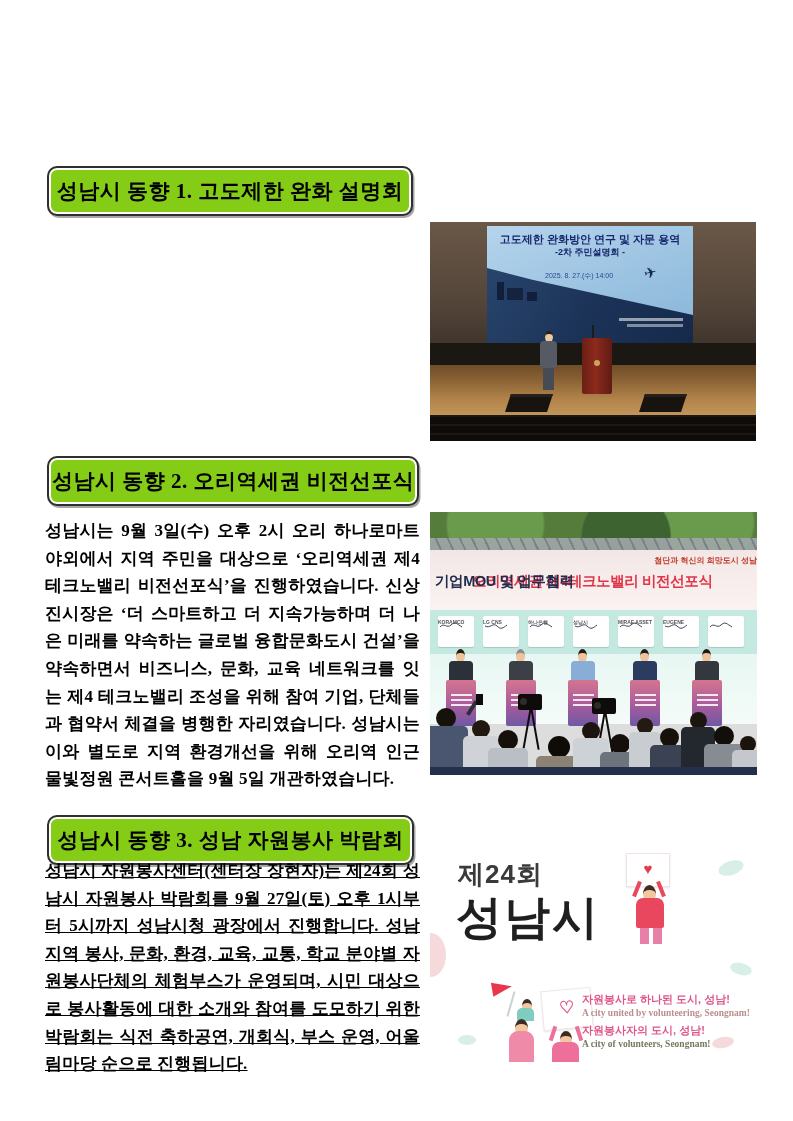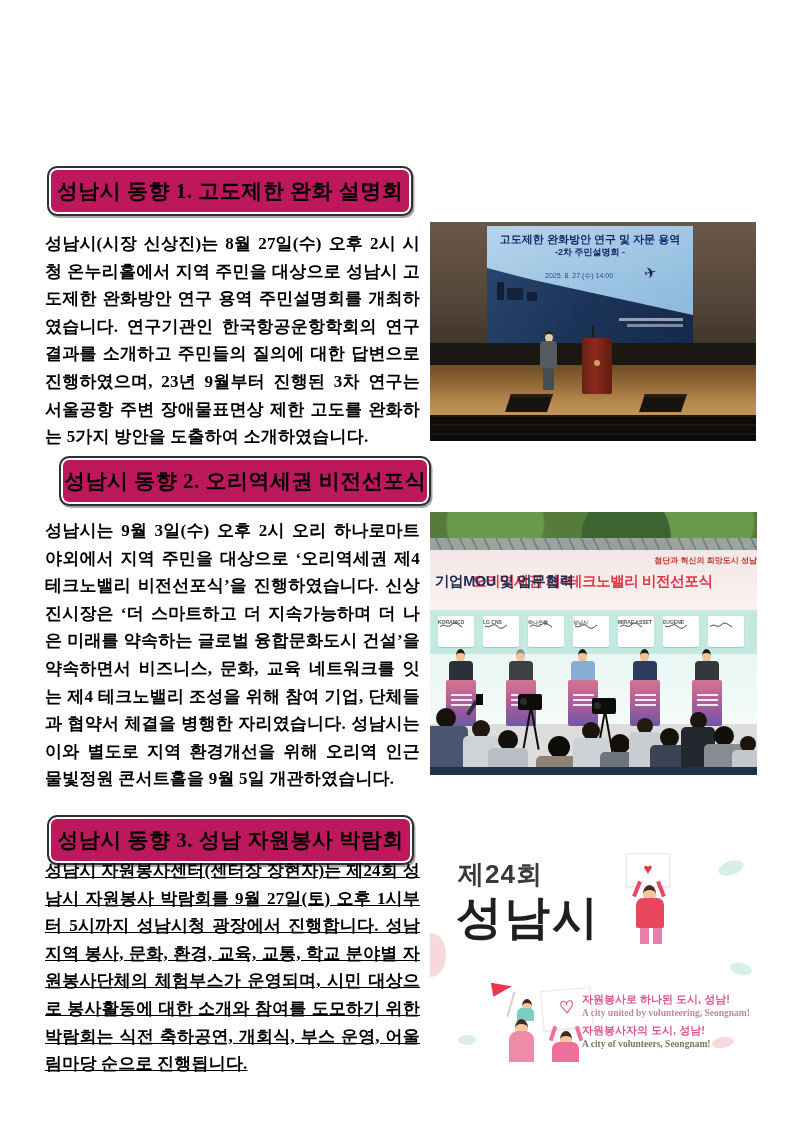--- a/index.html
+++ b/index.html
@@ -1,20 +1,20 @@
 <!DOCTYPE html>
 <html><head>
 <meta charset="utf-8">
 <style>
   html,body{margin:0;padding:0;background:#fff;}
   .page{position:relative;width:793px;height:1121px;background:#ffffff;overflow:hidden;
         font-family:"Liberation Serif",serif;}
 
   
-  .h-box{position:absolute;height:46px;background:#be185d;border:2px solid #2f2f2f;border-radius:10px;
+  .h-box{position:absolute;height:46px;background:#84cc16;border:2px solid #2f2f2f;border-radius:10px;
          box-shadow:inset 0 0 0 2px #ffffff,1.5px 2px 0 rgba(0,0,0,.35);
          display:flex;align-items:center;justify-content:center;}
   .h-box span{font-size:21px;font-weight:bold;color:#000;white-space:nowrap;letter-spacing:.5px;}
 
   
   .para{position:absolute;width:375px;font-size:17px;line-height:27.6px;font-weight:600;color:#000;
         text-align:justify;word-break:break-all;letter-spacing:.2px;}
 
   .photo{position:absolute;overflow:hidden;background:#ddd;}
   .photo *{position:absolute;}
@@ -124,21 +124,20 @@
   .ps-tag .en1{color:#bb8d8d;} .ps-tag .en2{color:#75795e;}
 </style>
 </head>
 <body>
 
 <div class="page">
 
   <div class="h-box" style="left:47px;top:166px;width:362px;">
     <span>성남시 동향 1. 고도제한 완화 설명회</span>
   </div>
-  <div class="para" style="left:45px;top:230px;">성남시(시장 신상진)는 8월 27일(수) 오후 2시 시청 온누리홀에서 지역 주민을 대상으로 성남시 고도제한 완화방안 연구 용역 주민설명회를 개최하였습니다. 연구기관인 한국항공운항학회의 연구 결과를 소개하고 주민들의 질의에 대한 답변으로 진행하였으며, 23년 9월부터 진행된 3차 연구는 서울공항 주변 장애물표면상 제한 고도를 완화하는 5가지 방안을 도출하여 소개하였습니다.</div>
 
   <div class="photo" style="left:430px;top:222px;width:326px;height:219px;">
     <div class="p1-wall"></div>
     <div class="p1-band"></div>
     <div class="p1-floor"></div>
     <div class="p1-front"></div>
     <div class="p1-screen">
       <div class="p1-sdark"></div>
       <div class="p1-bldg1"></div>
       <div class="p1-bldg2"></div>
@@ -153,21 +152,21 @@
     <div class="p1-mic"></div>
     <div class="p1-podium"></div>
     <div class="p1-emblem"></div>
     <div class="p1-head"></div>
     <div class="p1-torso"></div>
     <div class="p1-legs"></div>
     <div class="p1-mon" style="left:78px;top:172px;"></div>
     <div class="p1-mon" style="left:212px;top:172px;"></div>
   </div>
 
-  <div class="h-box" style="left:47px;top:456px;width:368px;margin-left:12px;">
+  <div class="h-box" style="left:47px;top:456px;width:368px;">
     <span>성남시 동향 2. 오리역세권 비전선포식</span>
   </div>
   <div class="para" style="left:45px;top:517px;">성남시는 9월 3일(수) 오후 2시 오리 하나로마트 야외에서 지역 주민을 대상으로 ‘오리역세권 제4테크노밸리 비전선포식’을 진행하였습니다. 신상진시장은 ‘더 스마트하고 더 지속가능하며 더 나은 미래를 약속하는 글로벌 융합문화도시 건설’을 약속하면서 비즈니스, 문화, 교육 네트워크를 잇는 제4 테크노밸리 조성을 위해 참여 기업, 단체들과 협약서 체결을 병행한 자리였습니다. 성남시는 이와 별도로 지역 환경개선을 위해 오리역 인근 물빛정원 콘서트홀을 9월 5일 개관하였습니다.</div>
 
   <div class="photo" style="left:430px;top:512px;width:327px;height:263px;">
     <div class="p2-stage"></div>
     <div class="p2-trees"></div>
     <div class="p2-truss"></div>
     <div class="p2-banner">
       <div class="p2-bsmall">첨단과 혁신의 희망도시 성남</div>

